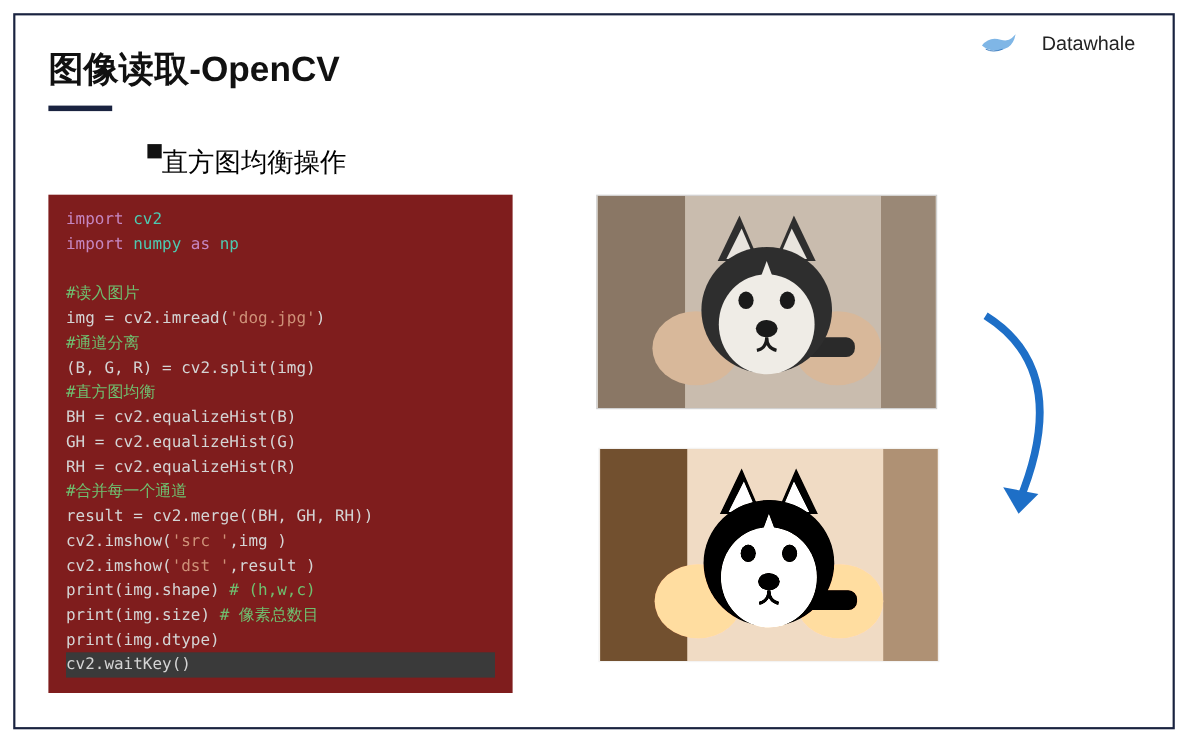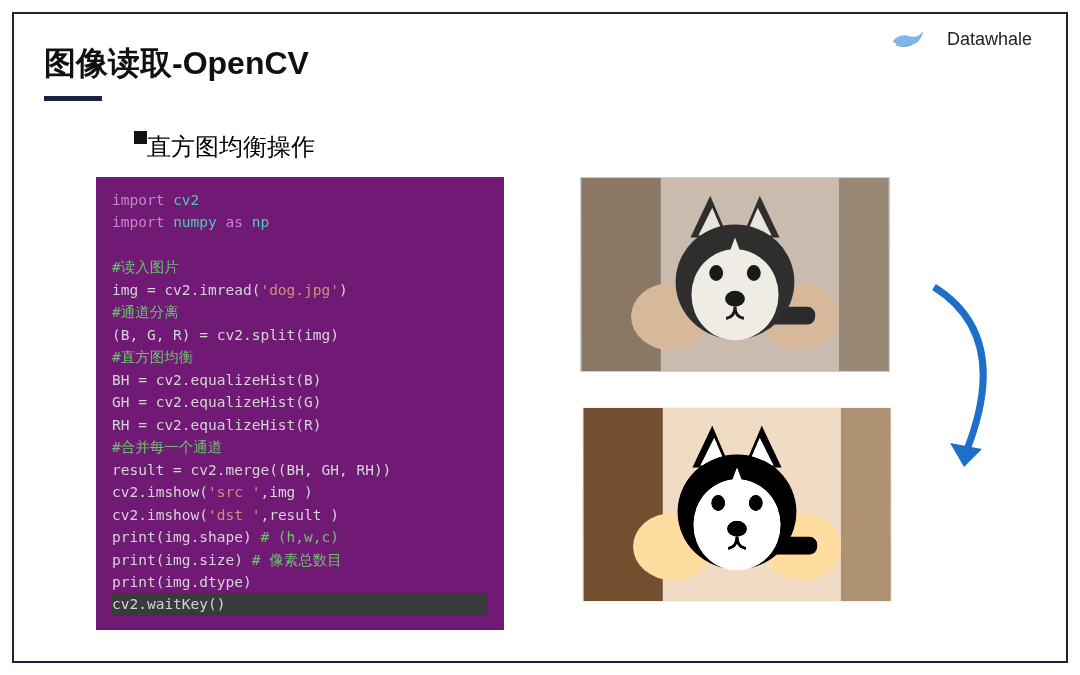--- a/index.html
+++ b/index.html
@@ -62,28 +62,27 @@
     font-size: 24px;
     color: #000;
   }
   .content {
     display: flex;
     gap: 30px;
     align-items: flex-start;
     margin-top: 6px;
   }
   .code-block {
-    background: #701a75;
+    background: #7f1d1d;
     color: #ddd;
     font-family: "Consolas", "Monaco", monospace;
     font-size: 14.5px;
     line-height: 1.55;
     padding: 12px 16px 14px 16px;
     width: 422px;
-    margin-left: 52px;
     white-space: pre;
   }
   .kw  { color: #c586c0; }   
   .mod { color: #4ec9b0; }   
   .cm  { color: #6fbf6f; }   
   .str { color: #ce9178; }   
   .var { color: #d4d4d4; }
   .highlight { background: #3a3a3a; display:inline-block; width:100%; }
 
   .images-col {

